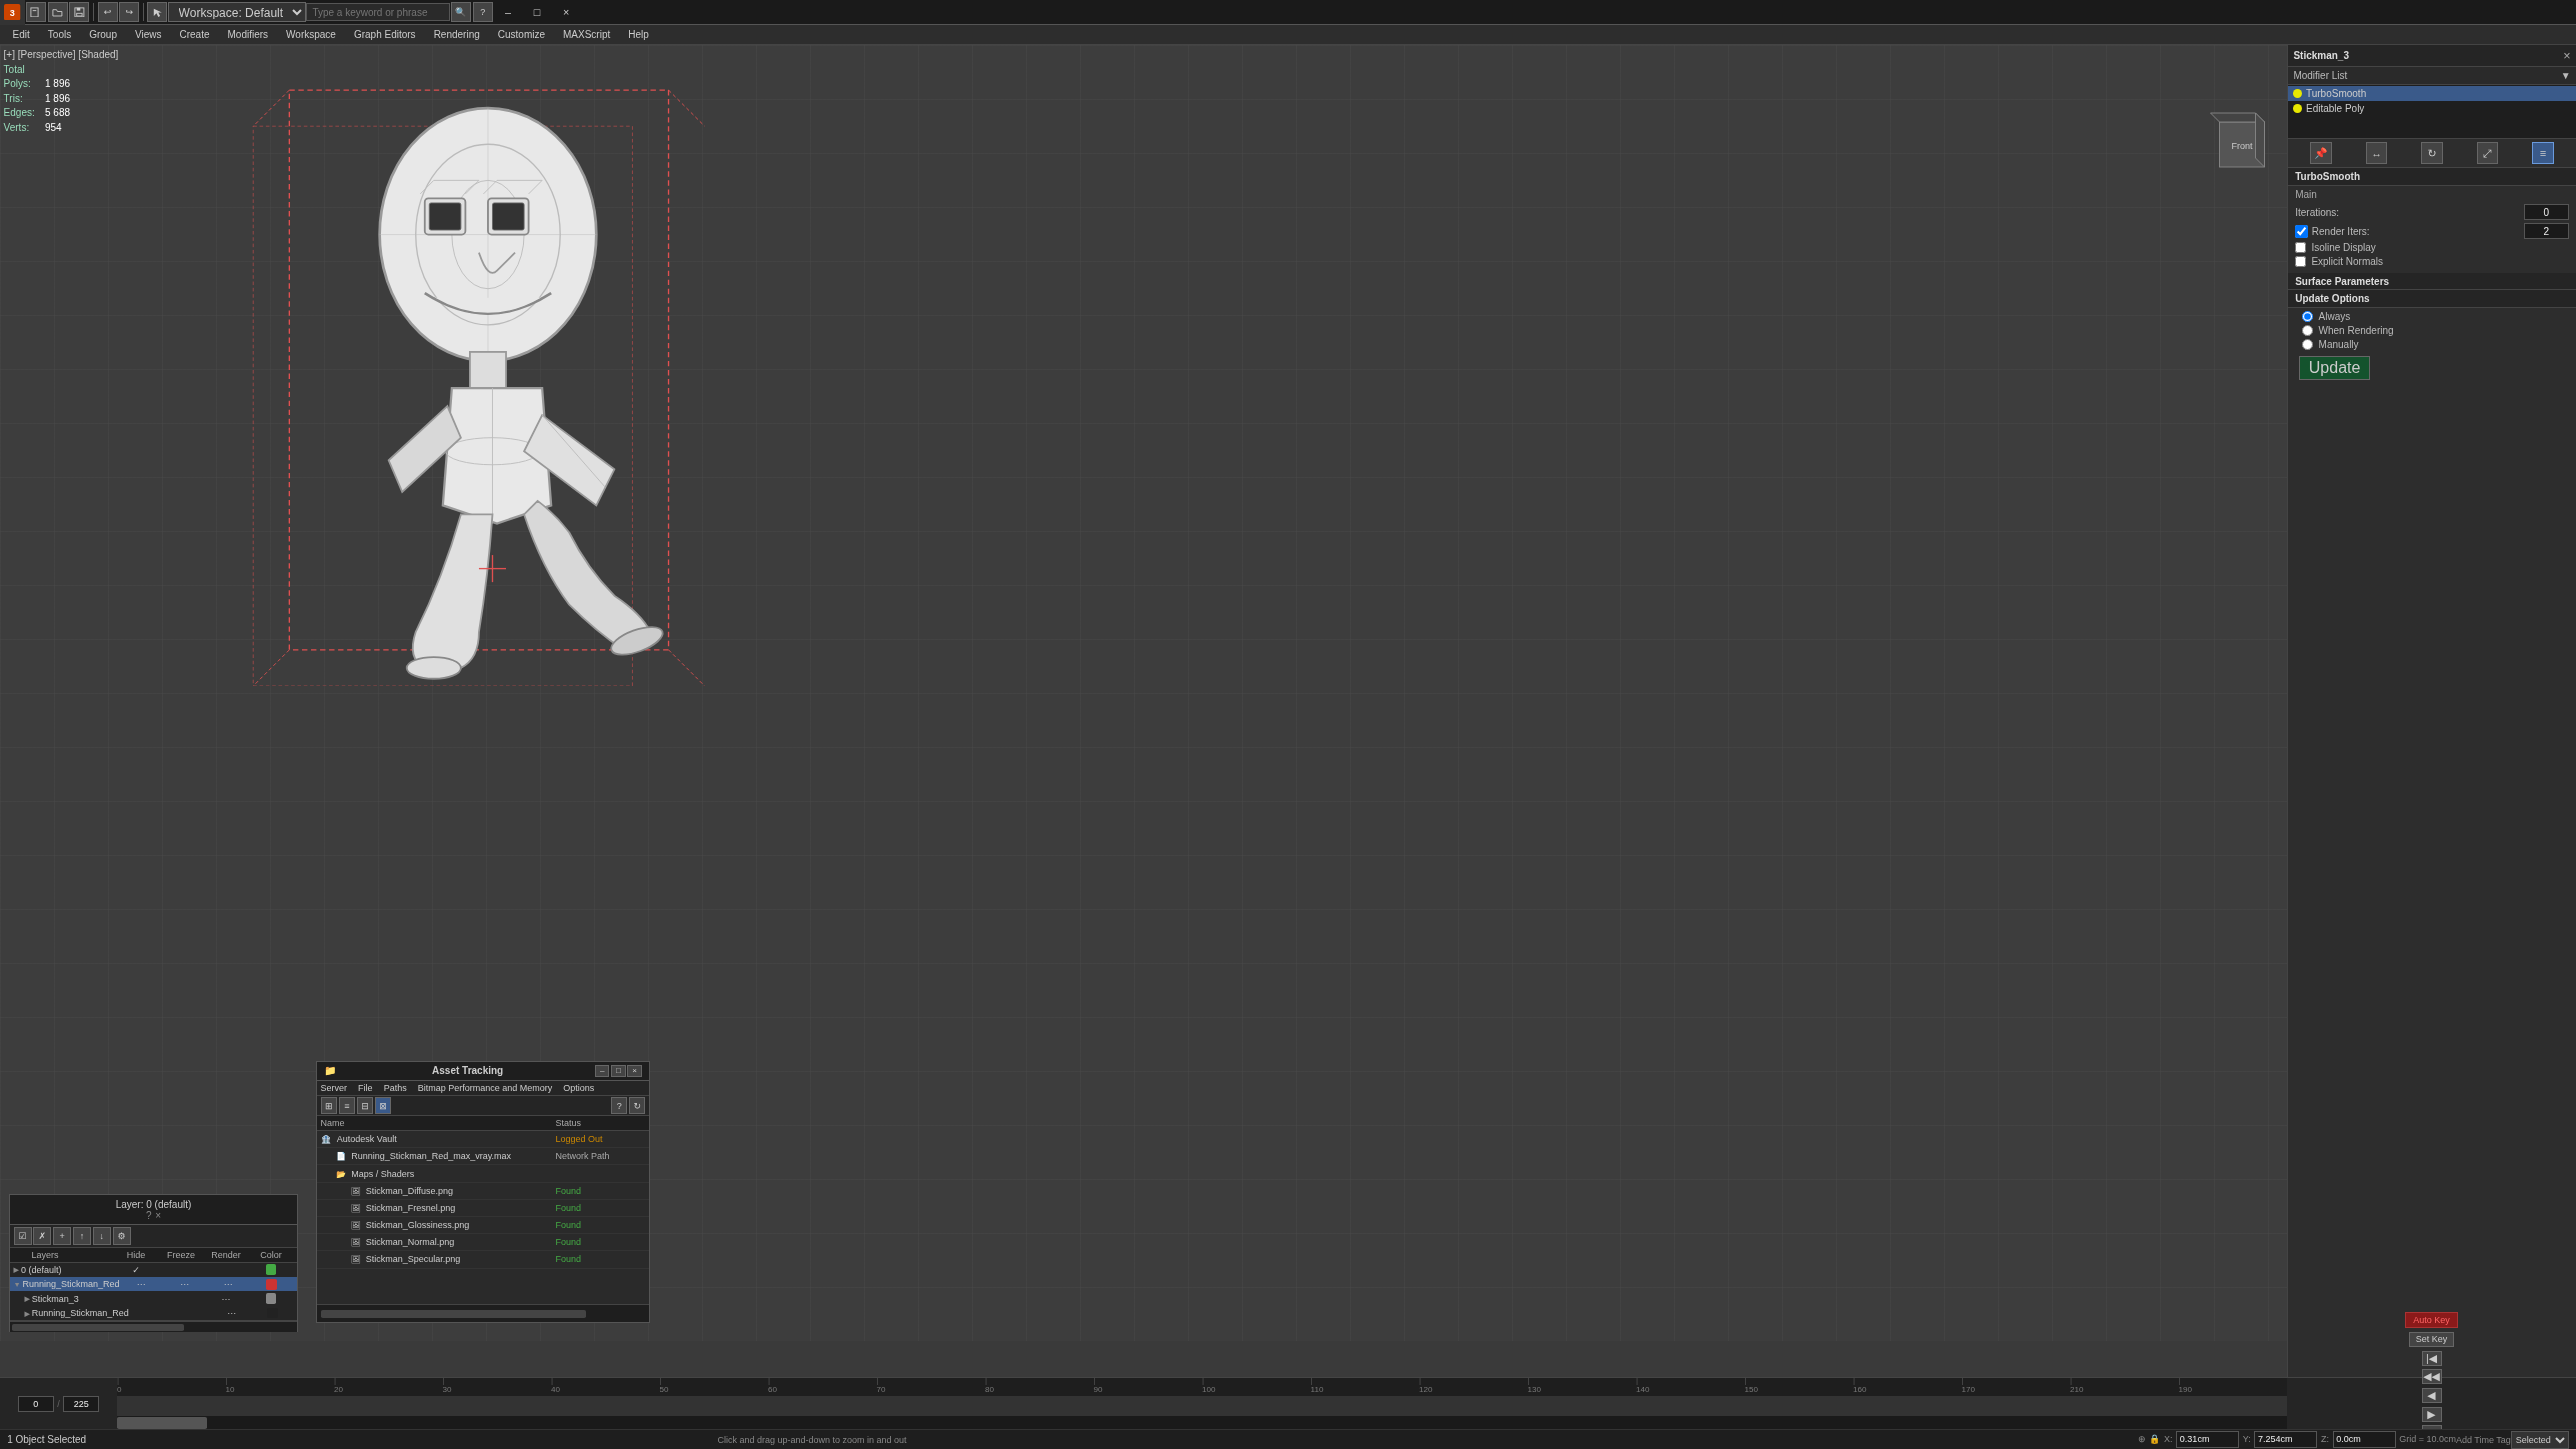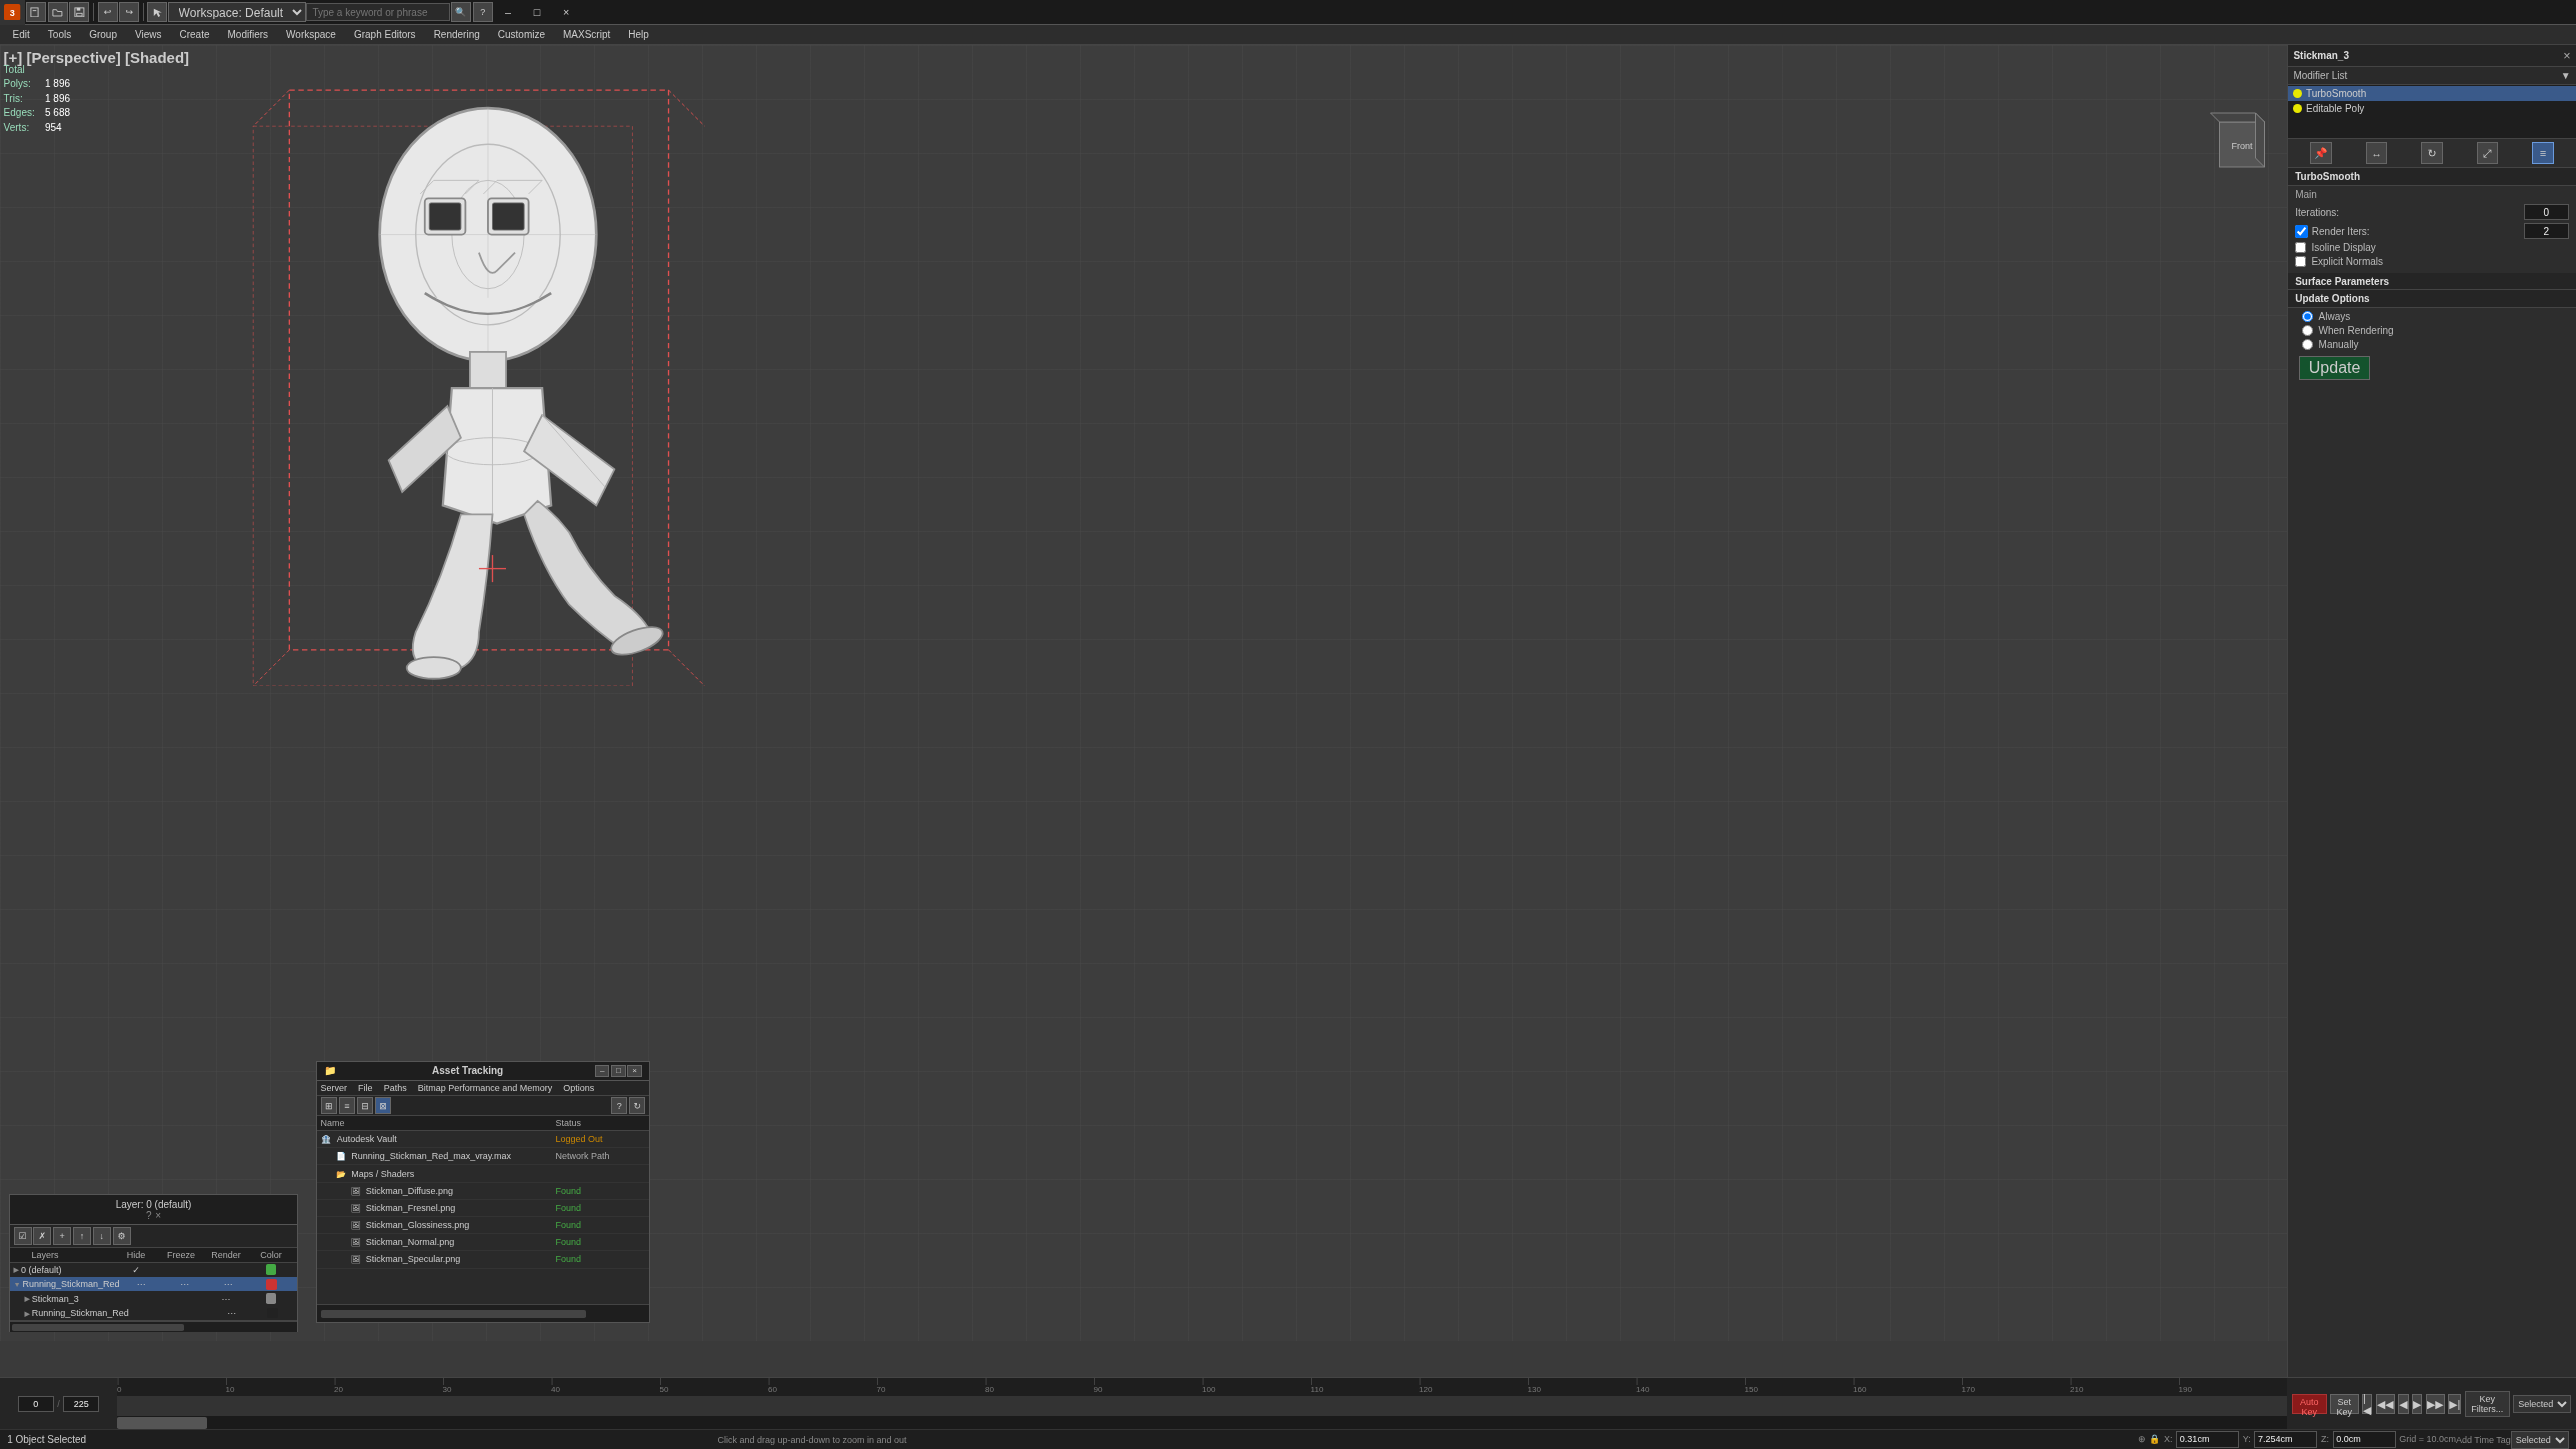--- a/index.html
+++ b/index.html
@@ -404,21 +404,21 @@
   <div class="menu-item">Graph Editors</div>
   <div class="menu-item">Rendering</div>
   <div class="menu-item">Customize</div>
   <div class="menu-item">MAXScript</div>
   <div class="menu-item">Help</div>
 </div>
 
 <div id="viewport">
   <div id="viewport-grid"></div>
 
-  <div id="viewport-label" style="position:absolute;top:3.6px;left:3.6px;color:#ccc;font-size:15px;z-index:10;font-weight:bold;">[+] [Perspective] [Shaded]</div>
+  <div id="viewport-label" style="position:absolute;top:3.6px;left:3.6px;color:#ccc;font-size:10px;z-index:10;">[+] [Perspective] [Shaded]</div>
 
   <div id="stats-panel" style="position:absolute;top:18px;left:3.6px;z-index:10;">
     <div class="stat-row">
       <span class="stat-label" style="color:#9db;margin-right:3.6px;">Total</span>
     </div>
     <div class="stat-row">
       <span class="stat-label" style="color:#9db;width:36px;">Polys:</span>
       <span class="stat-value" style="color:#fff;">1 896</span>
     </div>
     <div class="stat-row">
@@ -785,21 +785,21 @@
   </div>
 
   <div style="position:absolute;top:0;left:0;width:117px;height:52px;display:flex;flex-direction:column;align-items:center;justify-content:center;gap:1.8px;">
     <div style="display:flex;align-items:center;gap:3.6px;">
       <input type="text" style="background: rgb(26, 26, 26); border: 0.9px solid rgb(85, 85, 85); color: rgb(238, 238, 238); width: 36px; height: 16.3px; font-size: 9px; text-align: center;" value="0">
       <span style="color:#666;font-size:9px;">/</span>
       <input type="text" style="background: rgb(26, 26, 26); border: 0.9px solid rgb(85, 85, 85); color: rgb(238, 238, 238); width: 36px; height: 16.3px; font-size: 9px; text-align: center;" value="225">
     </div>
   </div>
 
-  <div style="position:absolute;top:0;right:0;width:289px;height:52px;display:flex;align-items:center;justify-content:center;gap:3.6px;padding:0 7.2px;">
+  <div style="position:absolute;top:0;right:0;width:289px;height:52px;display:flex;align-items:center;justify-content:center;gap:3.6px;padding:0 7.2px;flex-direction:column;">
     <button class="auto-key-btn">Auto Key</button>
     <button class="set-key-btn">Set Key</button>
     <div class="anim-btn">|◀</div>
     <div class="anim-btn">◀◀</div>
     <div class="anim-btn">◀</div>
     <div class="anim-btn">▶</div>
     <div class="anim-btn">▶▶</div>
     <div class="anim-btn">▶|</div>
     <button class="key-filter-btn">Key Filters...</button>
     <select style="background:#333;border:0.9px solid #555;color:#ccc;font-size:9px;height:18px;">

